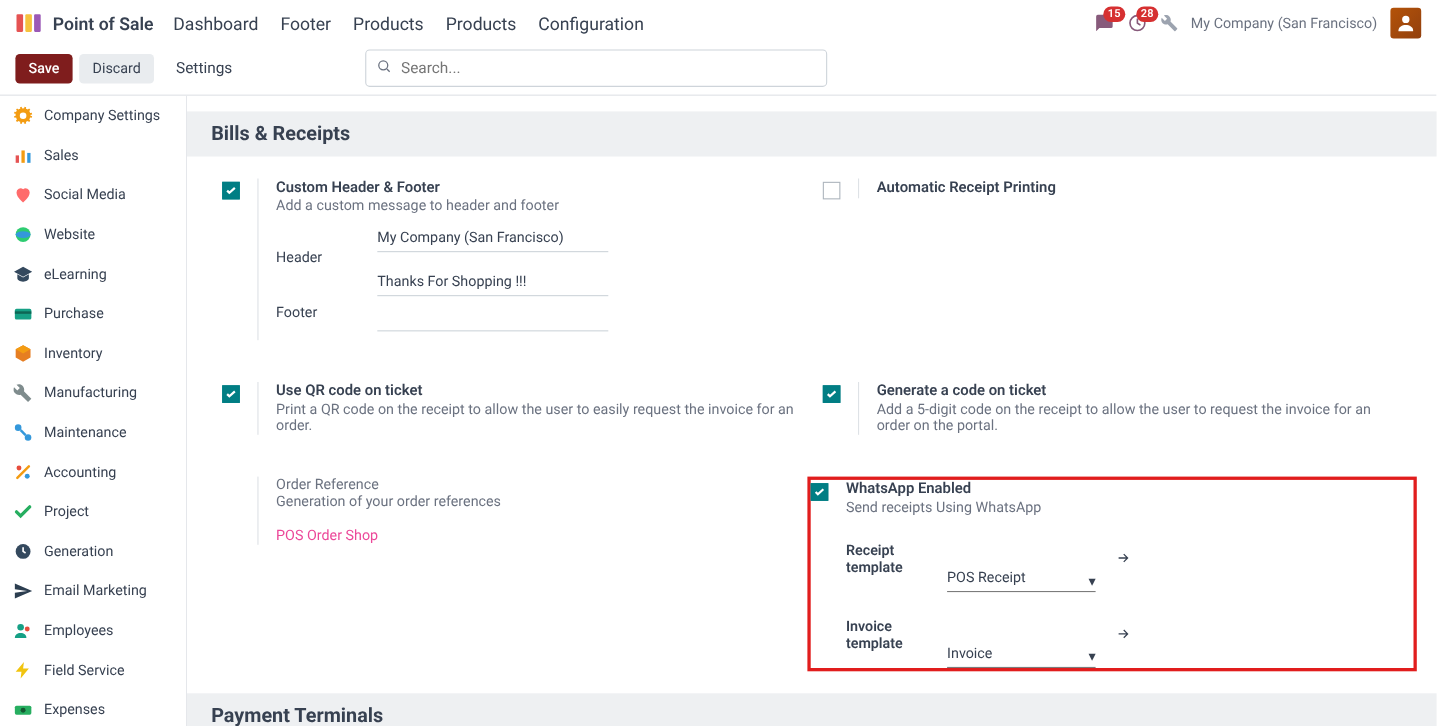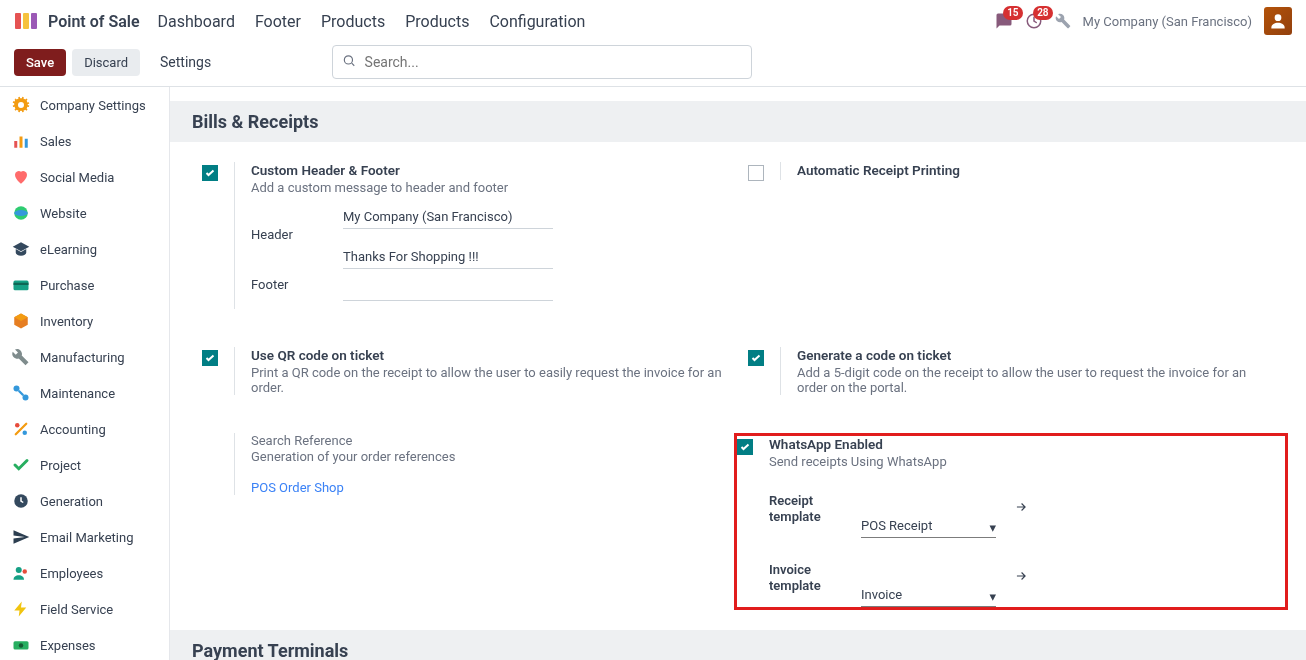--- a/index.html
+++ b/index.html
@@ -54,21 +54,21 @@
   .chk.checked { background: #017e84; }
   .chk.unchecked { border-color: #adb5bd; }
   .chk svg { width: 12px; height: 12px; color: #fff; }
   .setting-title { font-weight: 600; color: #374151; margin-bottom: 2px; font-size: 13.5px; }
   .setting-desc { color: #6b7280; font-size: 13px; }
 
   .sub-form { margin-top: 10px; }
   .form-row { display: flex; align-items: flex-start; gap: 10px; margin-bottom: 8px; }
   .form-label { width: 82px; color: #374151; font-size: 13px; padding-top: 8px; }
   .form-input { border: none; border-bottom: 1px solid #ced4da; padding: 4px 0; width: 210px; font-size: 13px; color: #374151; background: transparent; outline: none; }
-  .link { color: #3b82f6; cursor: pointer; }
+  .link { color: #ec4899; cursor: pointer; }
 
   .highlight-box { border: 3px solid #e11d1d; padding: 0; margin-left: -14px; margin-right: -14px; }
   .wa-form-row { display: flex; align-items: center; gap: 10px; margin-top: 10px; }
   .wa-label { width: 82px; font-weight: 600; color: #374151; font-size: 13px; line-height: 1.2; }
   .select-wrap { position: relative; width: 135px; margin-top: 35px; }
   .select-input { border: 0; border-bottom: 1px solid #7c7c7c; background: transparent; width: 100%; padding: 4px 14px 4px 0; font-size: 13px; color: #374151; outline: none; }
   .caret { position: absolute; right: 0; top: 6px; color: #374151; pointer-events: none; }
   .ext-link { margin-left: 8px; color: #374151; cursor: pointer; }
 
   .section-note { padding: 12px 22px; color: #6b7280; font-size: 13px; }
@@ -312,21 +312,21 @@
             </span>
           <div class="setting-border">
             <div class="setting-title">Generate a code on ticket</div>
             <div class="setting-desc">Add a 5-digit code on the receipt to allow the user to request the invoice for an order on the portal.</div>
           </div>
         </div>
 
         <div class="setting">
           <span style="width:16px"></span>
           <div class="setting-border">
-            <div class="muted-title">Search Reference</div>
+            <div class="muted-title">Order Reference</div>
             <div class="setting-desc">Generation of your order references</div>
             <div style="margin-top:16px">
               <span class="link">POS Order Shop</span>
             </div>
           </div>
         </div>
 
         <div class="highlight-box">
           <div class="setting" style="padding-bottom:0">
             <span class="chk checked">

